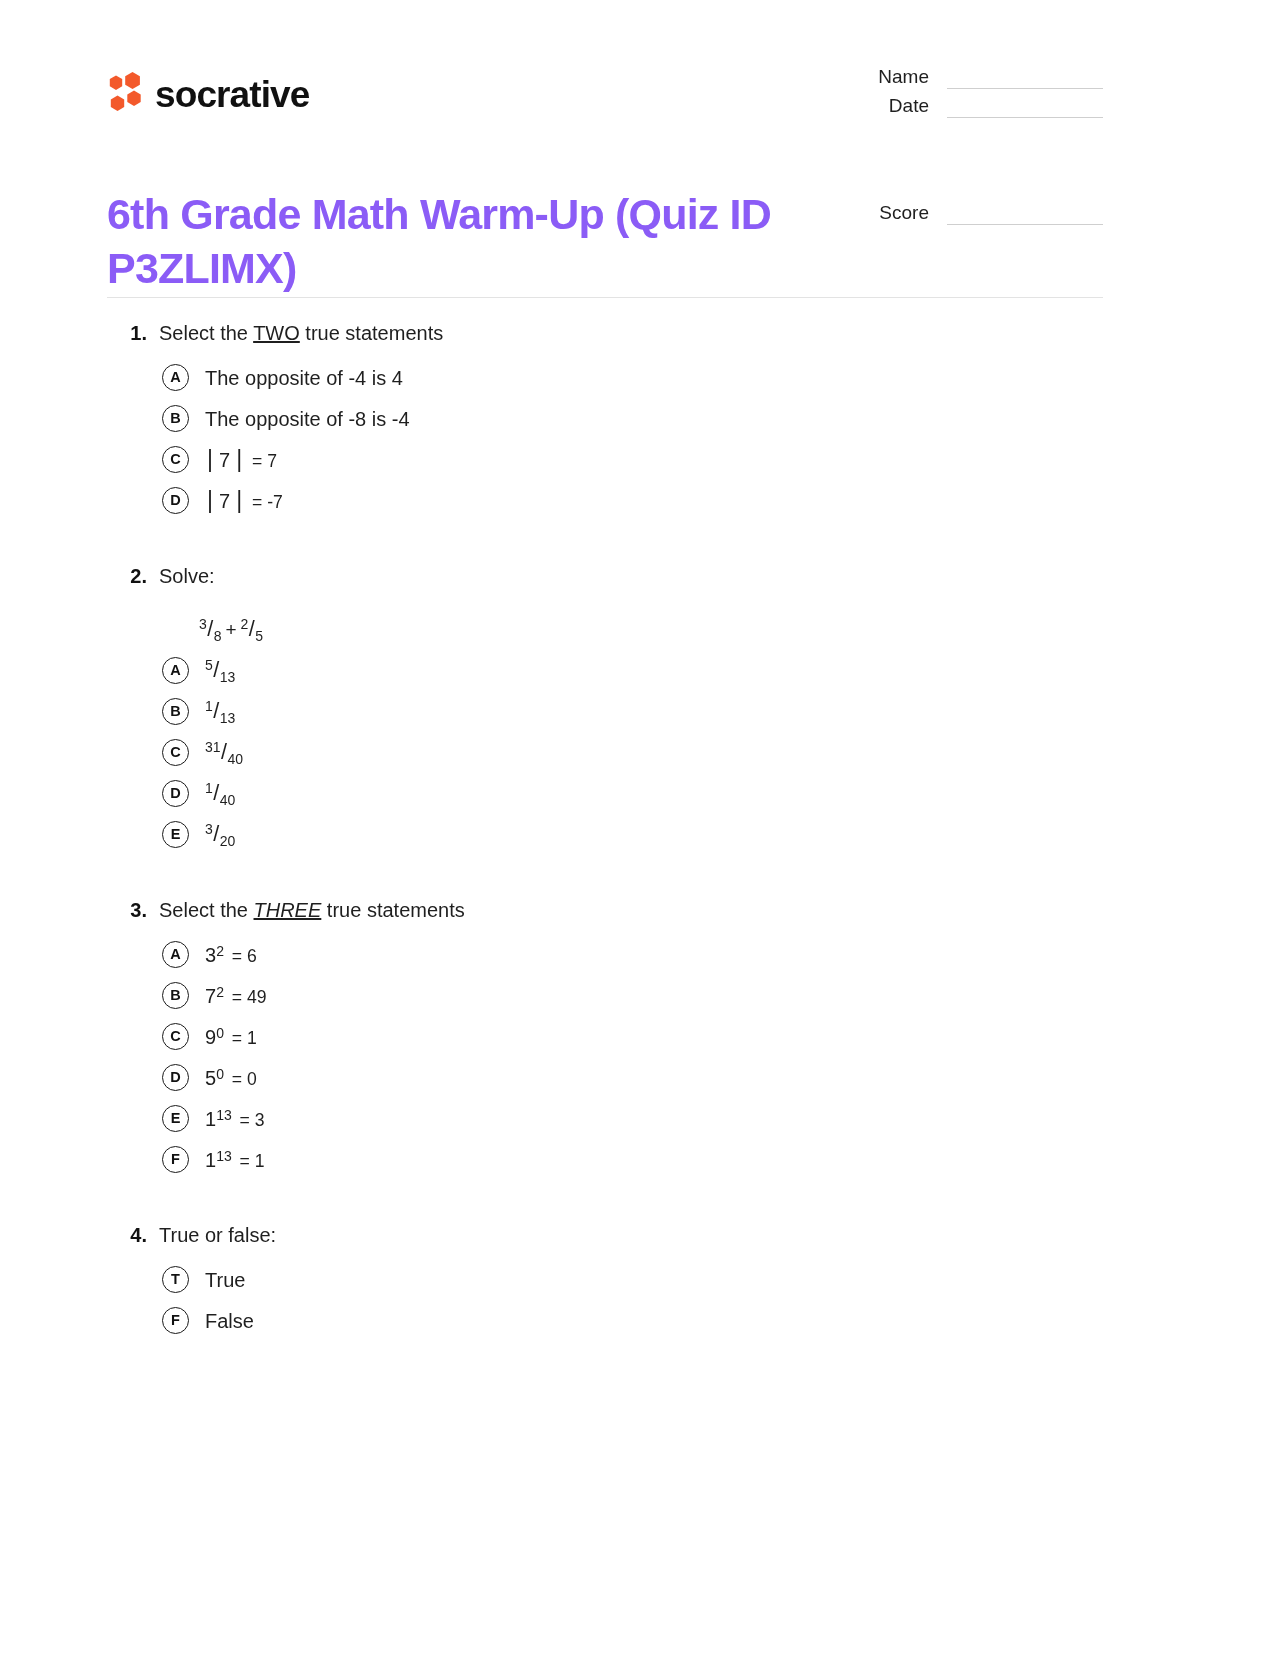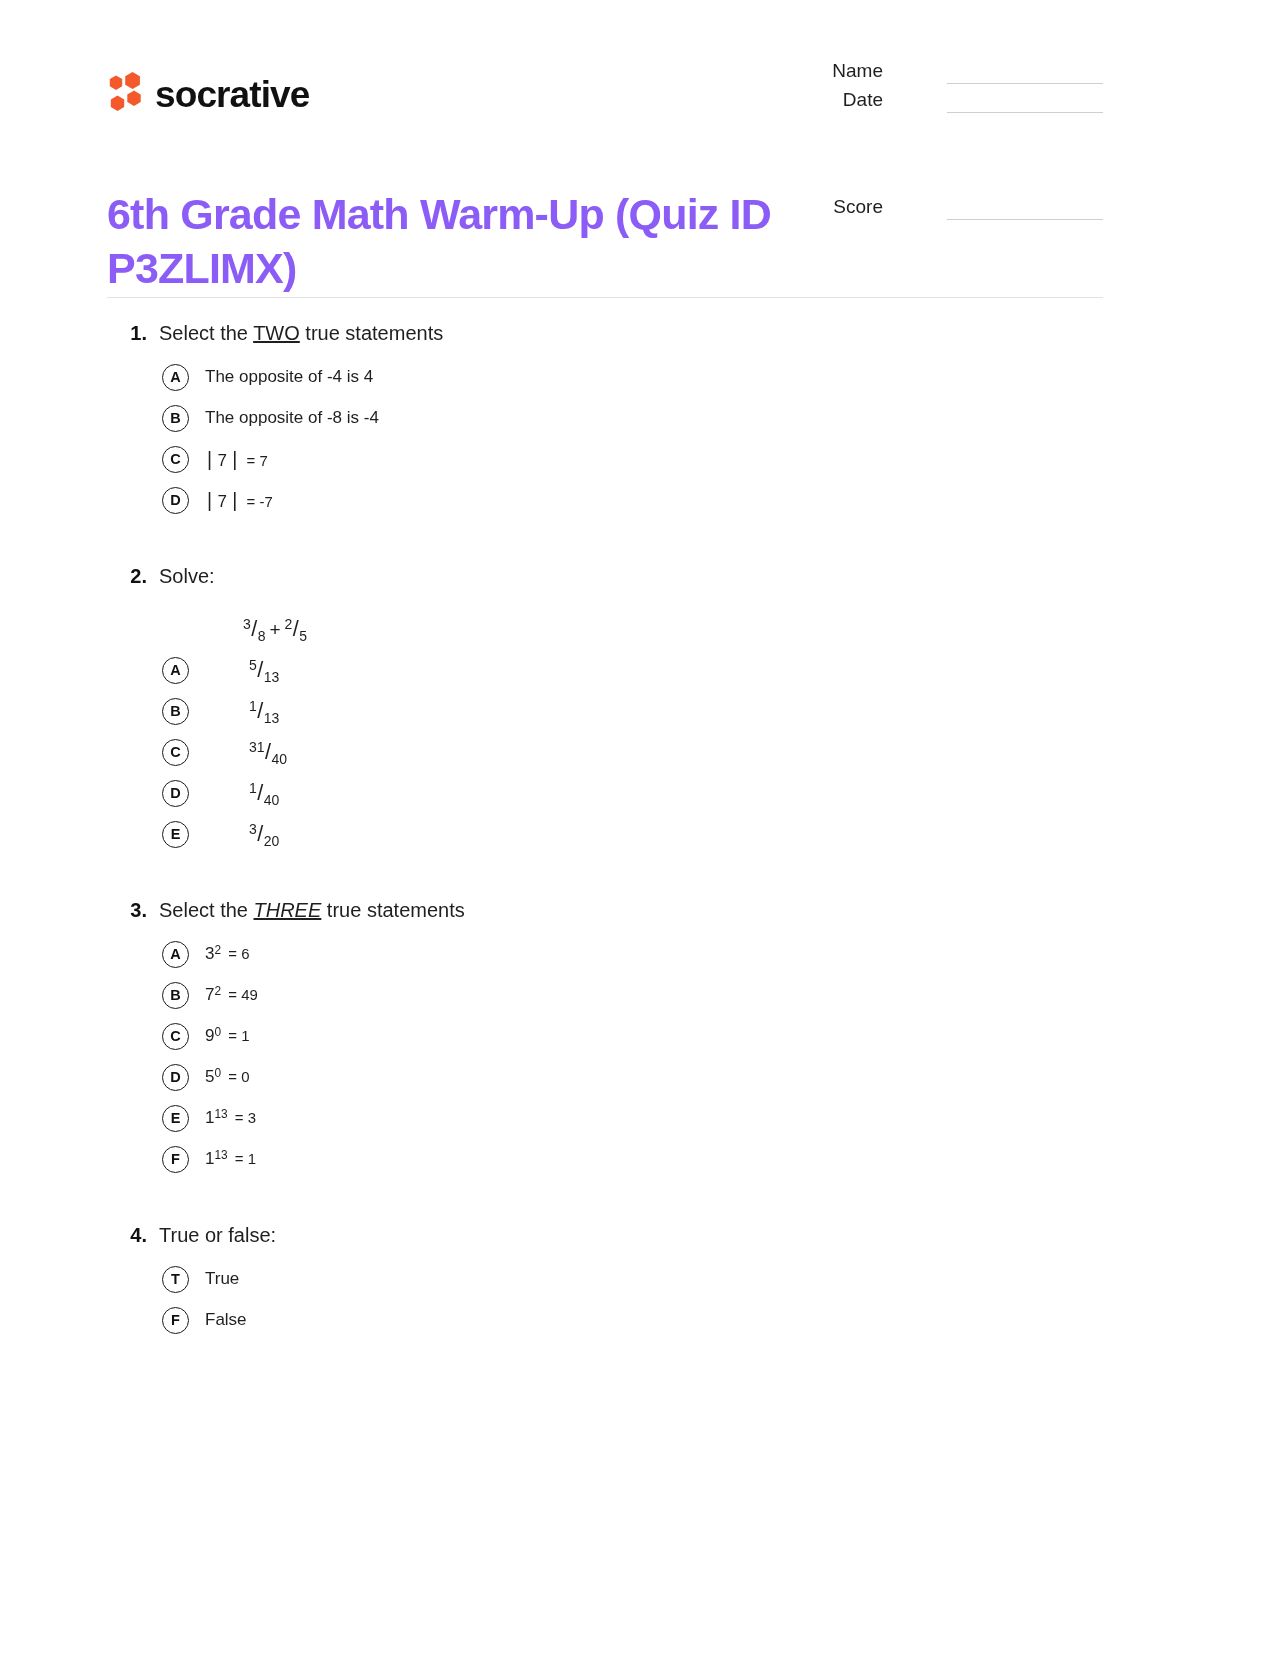--- a/index.html
+++ b/index.html
@@ -53,23 +53,23 @@
   }
 
   .meta-fields {
     position: absolute;
     right: 0;
     top: 0;
     width: 300px;
   }
   .meta-row {
     display: flex;
+    align-items: flex-end;
     justify-content: flex-end;
     height: 29px;
-    gap: 46px;
   }
   .meta-label {
     font-size: 19px;
     color: #1f1f1f;
     white-space: nowrap;
     padding-bottom: 1px;
   }
   .meta-line {
     width: 156px;
     border-bottom: 1.4px solid #cfcfcf;
@@ -163,27 +163,27 @@
     justify-content: center;
     font-size: 14.5px;
     font-weight: 700;
     color: #111111;
     margin-left: 55px;
     margin-right: 16px;
     box-sizing: border-box;
     line-height: 1;
   }
   .choice-text {
-    font-size: 17px;
+    font-size: 20px;
     color: #1f1f1f;
     line-height: 1.3;
   }
 
   
-  .frac { white-space: nowrap; font-size: 20px; margin-left: 44px; }
+  .frac { white-space: nowrap; font-size: 20px; }
   .frac sup, .frac .num {
     font-size: 0.70em;
     vertical-align: 0.48em;
     line-height: 0;
   }
   .frac .sl {
     font-size: 1.08em;
     padding: 0 0.02em;
   }
   .frac sub, .frac .den {

